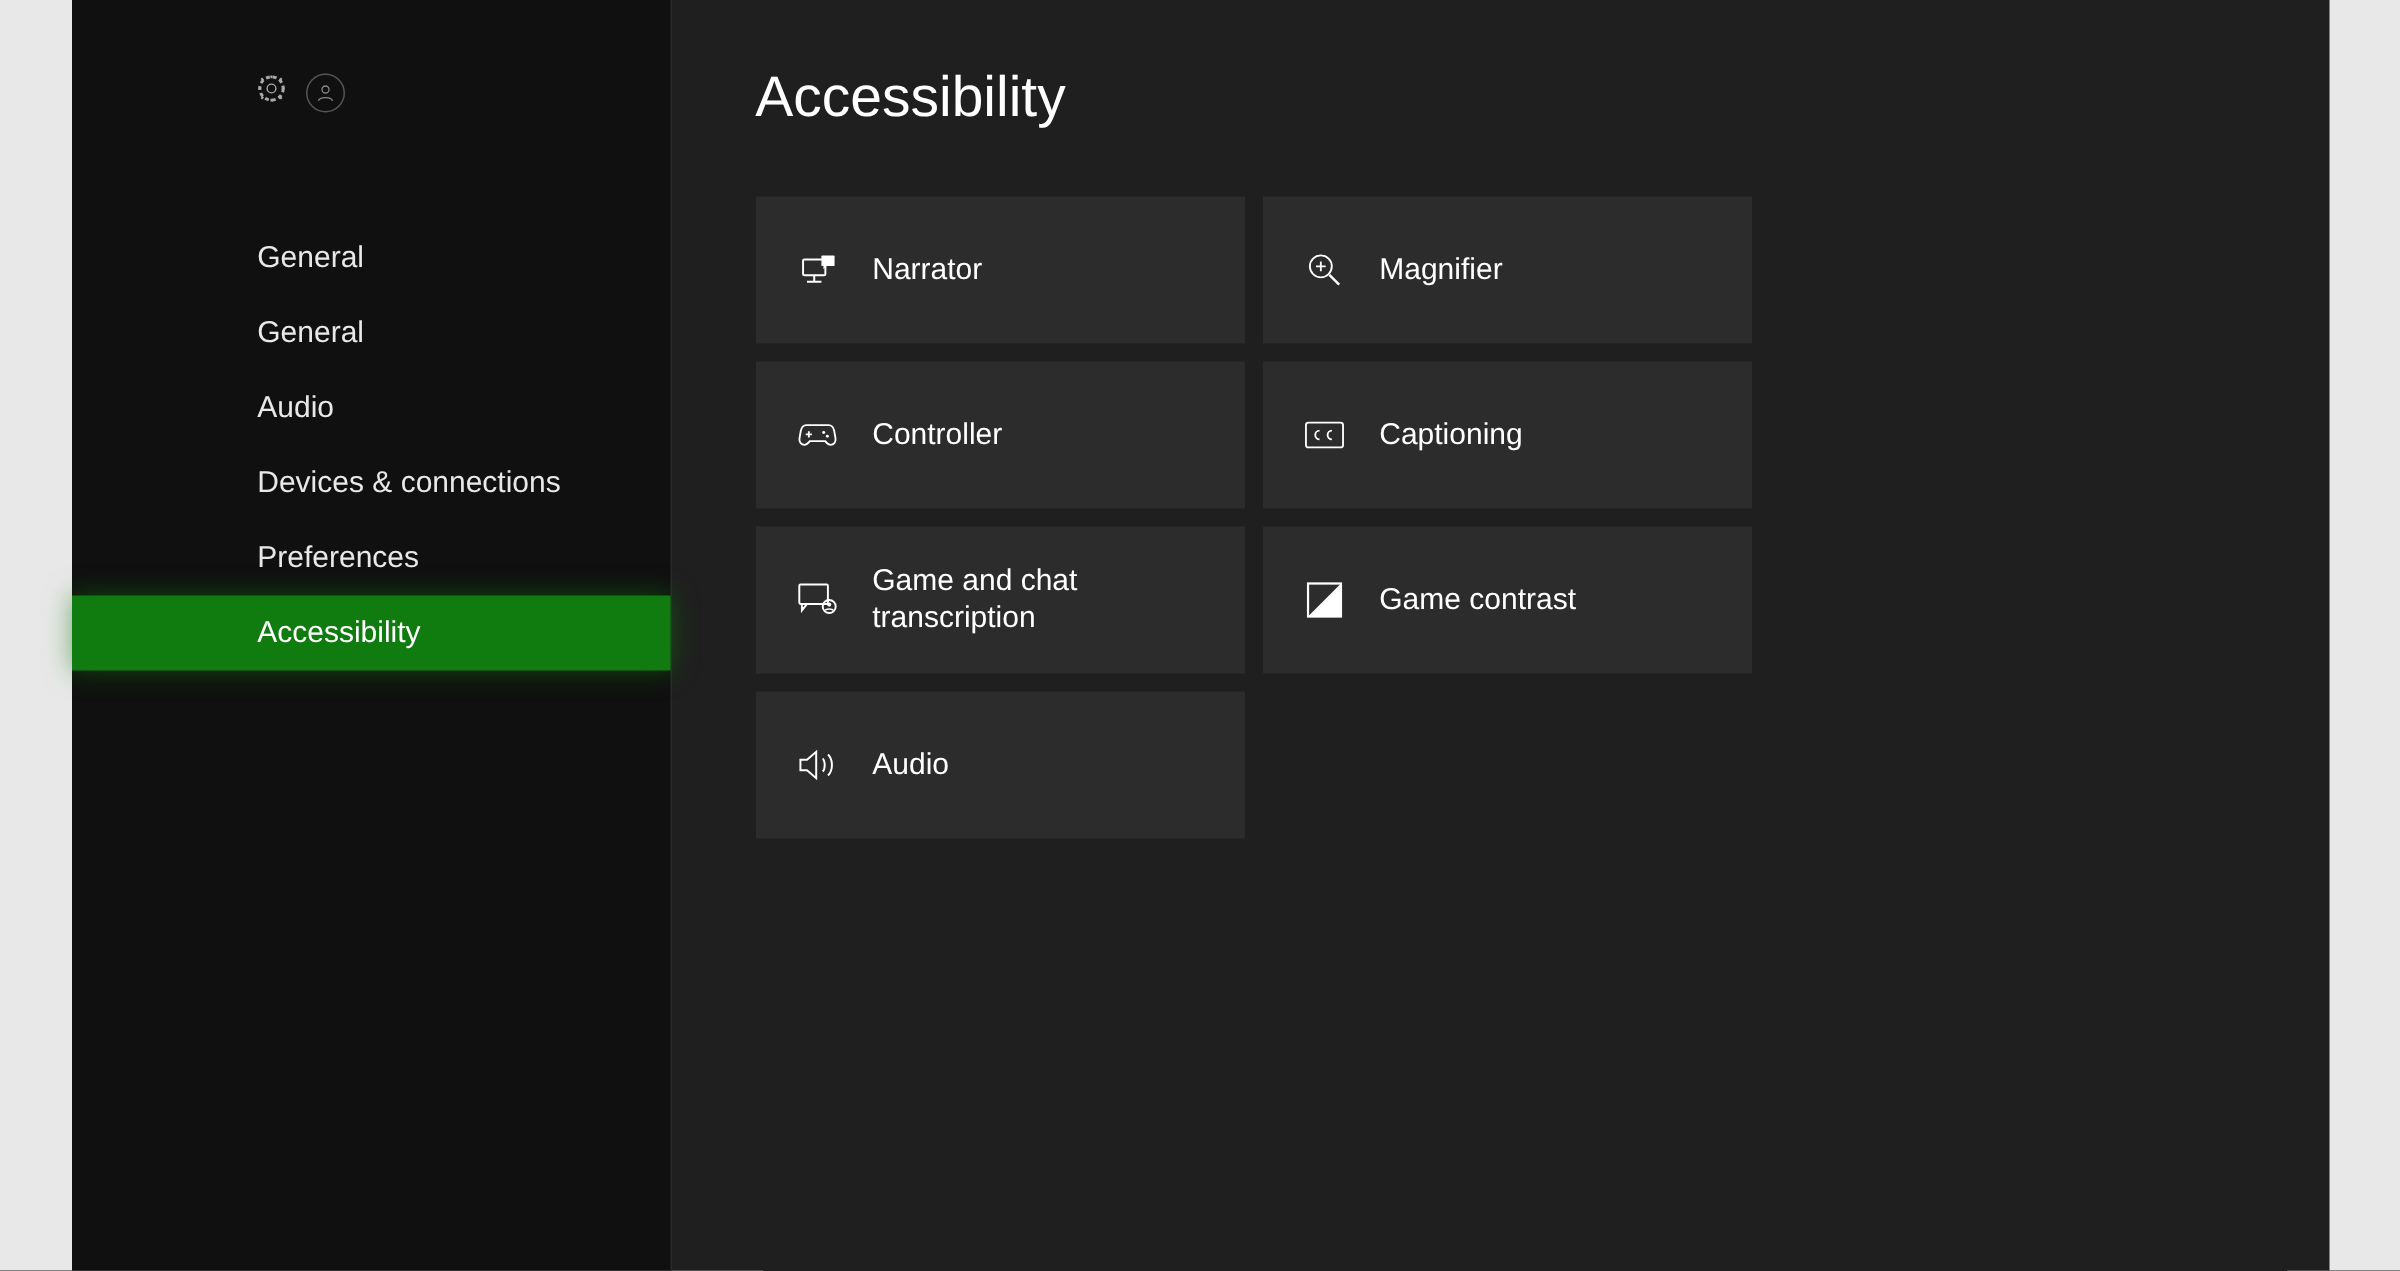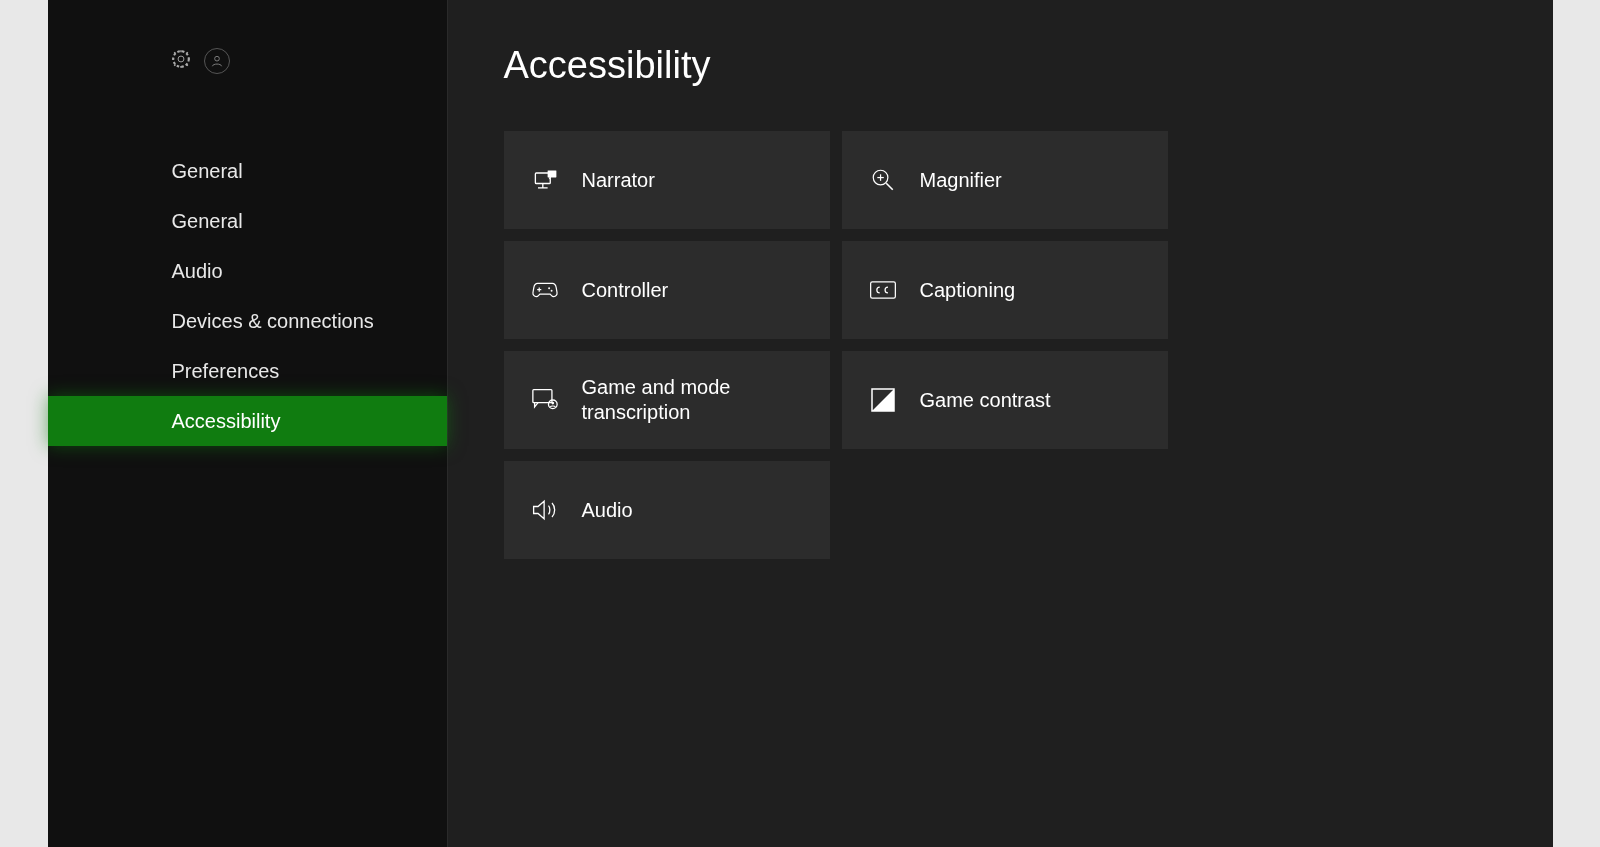--- a/index.html
+++ b/index.html
@@ -214,21 +214,21 @@
       <div class="tile">
         <span class="tile-icon">
           <svg width="28" height="26" viewBox="0 0 32 30">
             <rect x="2" y="3" width="22" height="15" rx="1"></rect>
             <path d="M8 18l-4 5v-5"></path>
             <circle cx="25" cy="20" r="5"></circle>
             <circle cx="25" cy="18.5" r="1.6" fill="#fff" stroke="none"></circle>
             <path d="M22 23c.6-1.5 5.4-1.5 6 0" stroke-width="1.2"></path>
           </svg>
         </span>
-        <span class="tile-label">Game and mode transcription</span>
+        <span class="tile-label">Game and chat transcription</span>
       </div>
 
       <div class="tile">
         <span class="tile-icon">
           <svg width="24" height="24" viewBox="0 0 24 24">
             <rect x="1" y="1" width="22" height="22"></rect>
             <path d="M1 23L23 1V23z" fill="#fff" stroke="none"></path>
           </svg>
         </span>
         <span class="tile-label">Game contrast</span>

